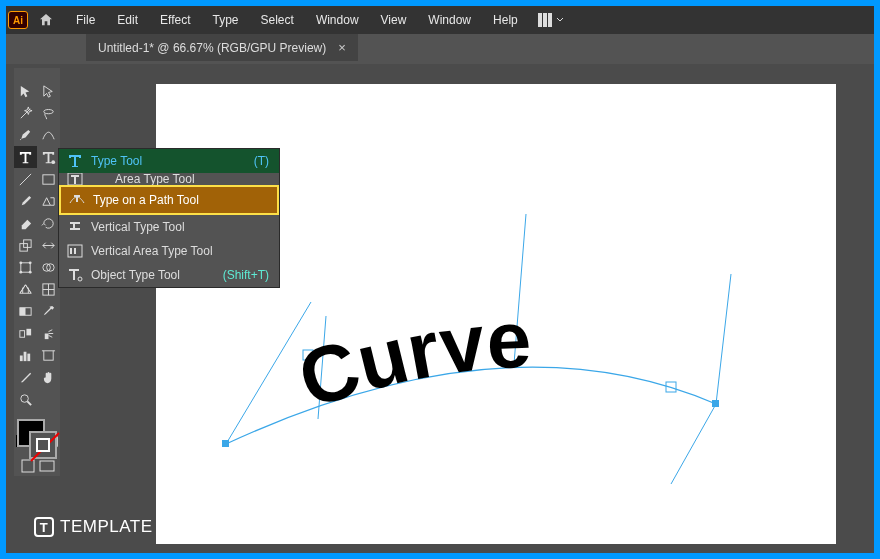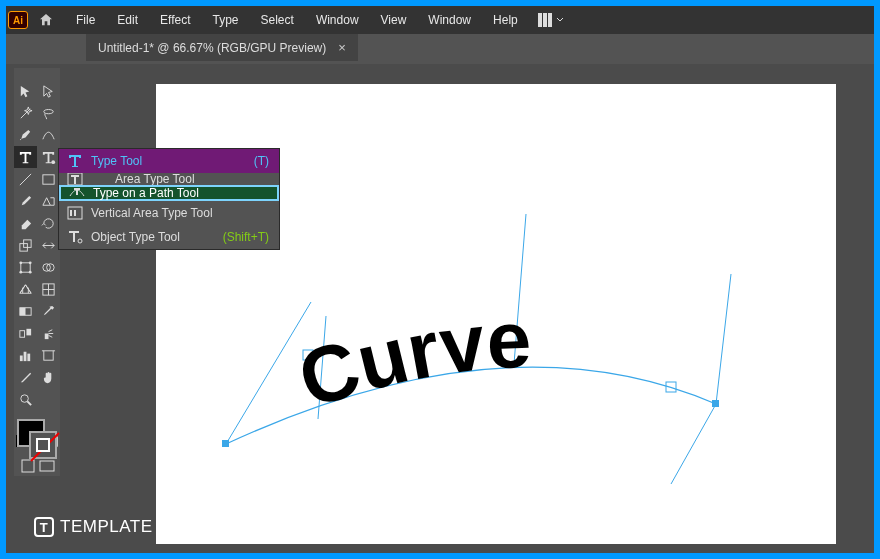--- a/index.html
+++ b/index.html
@@ -32,26 +32,26 @@
 .toolbar .bottomrow { grid-column:1/3; height:20px; display:flex; gap:3px; margin-top:4px; justify-content:center; }
 .toolbar .bottomrow div { width:16px; height:16px; }
 
 
 .canvas { position:absolute; left:150px; top:20px; width:680px; height:460px; background:#fff; }
 .canvas svg { position:absolute; left:0; top:0; width:100%; height:100%; }
 
 
 .flyout { position:absolute; left:52px; top:84px; width:222px; background:#535353; border:1px solid #2a2a2a; color:#ddd; font-size:12px; }
 .flyout .fly-item { display:flex; align-items:center; height:24px; padding:0 10px 0 8px; gap:8px; }
-.flyout .fly-item.sel { background:#701a75; color:#4fc3f7; }
-.flyout .fly-item.hl { border:2px solid #7dd3fc; height:16px; background:#14532d; }
+.flyout .fly-item.sel { background:#14532d; color:#4fc3f7; }
+.flyout .fly-item.hl { border:2px solid #fde047; height:30px; background:#a16207; }
 .flyout .fly-item .shortcut { margin-left:auto; color:#4fc3f7; }
 .flyout .fly-item.hl .label { color:#fff; }
 .flyout .fly-item.norm { color:#ddd; }
-.flyout .fly-item.norm .shortcut { color:#84cc16; }
+.flyout .fly-item.norm .shortcut { color:#5eead4; }
 .flyout .fly-item svg { width:16px; height:14px; flex-shrink:0; }
 
 .watermark { position:absolute; left:28px; bottom:16px; color:#fff; font-size:17px; letter-spacing:0.5px; display:flex; align-items:center; gap:6px; font-weight:500; }
 .watermark .wm-icon { width:20px; height:20px; border:2px solid #fff; border-radius:4px; display:flex; align-items:center; justify-content:center; font-weight:bold; font-size:13px; }
 .watermark .net { color:#ffffff; font-weight:400; }
 </style>
 </head>
 <body>
 
 <div class="frame">
@@ -333,20 +333,26 @@
       </div>
       <div class="fly-item hl">
         <svg viewBox="0 0 16 14">
             <path stroke="#ddd" fill="none" d="M1 10c5-8 9-8 14 0"></path>
             <path fill="#ddd" d="M5 2h6v2H9v5H7V4H5z"></path>
           </svg>
         <span class="label">Type on a Path Tool</span>
       </div>
       <div class="fly-item norm">
         <svg viewBox="0 0 16 14">
+            <path fill="#ddd" d="M3 2v10h2V9h4v3h2V2h-2v5H5V2z" transform="rotate(90 8 7)"></path>
+          </svg>
+        <span class="label">Vertical Type Tool</span>
+      </div>
+      <div class="fly-item norm">
+        <svg viewBox="0 0 16 14">
             <rect x="1" y="1" width="14" height="12" stroke="#ddd" fill="none"></rect>
             <path fill="#ddd" d="M3 4h2v6H3zM7 4h2v6H7z"></path>
           </svg>
         <span class="label">Vertical Area Type Tool</span>
       </div>
       <div class="fly-item norm">
         <svg viewBox="0 0 16 14">
             <path fill="#ddd" d="M2 1h10v2H8v9H6V3H2z"></path>
             <circle cx="13" cy="11" r="2" stroke="#ddd" fill="none"></circle>
           </svg>

